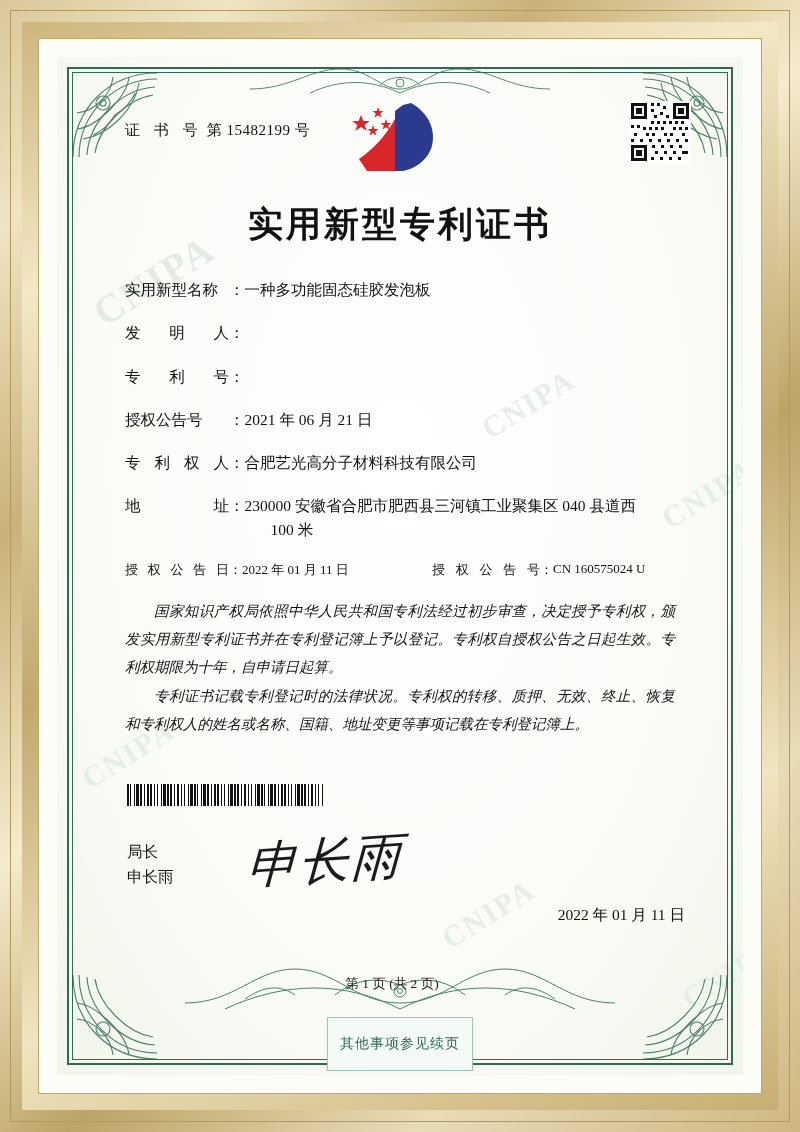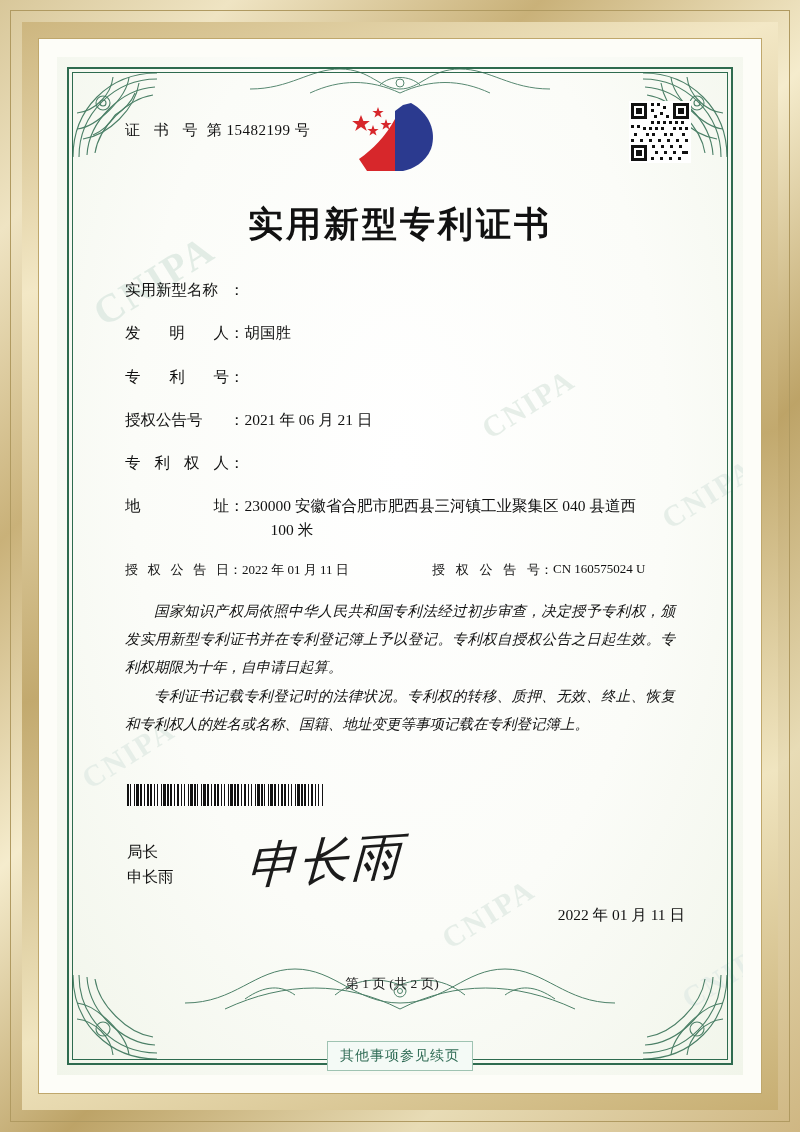--- a/index.html
+++ b/index.html
@@ -222,21 +222,21 @@
   }
 
   .stamp-note {
     position: absolute;
     bottom: 4px; left: 50%;
     transform: translateX(-50%);
     font-size: 14px;
     color: #2f6b55;
     border: 1px solid #9fc3b2;
     background: #f4faf6;
-    padding: 5px 12px;
+    padding: 17px 12px;
     letter-spacing: 1px;
   }
 </style>
 </head>
 <body>
 
 <div class="frame-outer">
   <div class="frame-bevel"></div>
   <div class="frame-inner">
     <div class="mat">
@@ -427,42 +427,43 @@
                 </g>
               </svg>
             </div>
           </div>
 
           <div class="title">实用新型专利证书</div>
 
           <div class="field">
             <span class="k plain">实用新型名称</span>
             <span class="sep">：</span>
+            <span class="v">一种多功能固态硅胶发泡板</span>
           </div>
 
           <div class="field">
             <span class="k">发 明 人</span>
             <span class="sep">：</span>
-            <span class="v">胡国胜</span>
           </div>
 
           <div class="field">
             <span class="k">专 利 号</span>
             <span class="sep">：</span>
           </div>
 
           <div class="field">
             <span class="k plain">授权公告号</span>
             <span class="sep">：</span>
             <span class="v">2021 年 06 月 21 日</span>
           </div>
 
           <div class="field">
             <span class="k">专 利 权 人</span>
             <span class="sep">：</span>
+            <span class="v">合肥艺光高分子材料科技有限公司</span>
           </div>
 
           <div class="field">
             <span class="k">地 址</span>
             <span class="sep">：</span>
             <span class="v">
               <span>230000 安徽省合肥市肥西县三河镇工业聚集区 040 县道西</span>
               <span class="ind">100 米</span>
             </span>
           </div>

